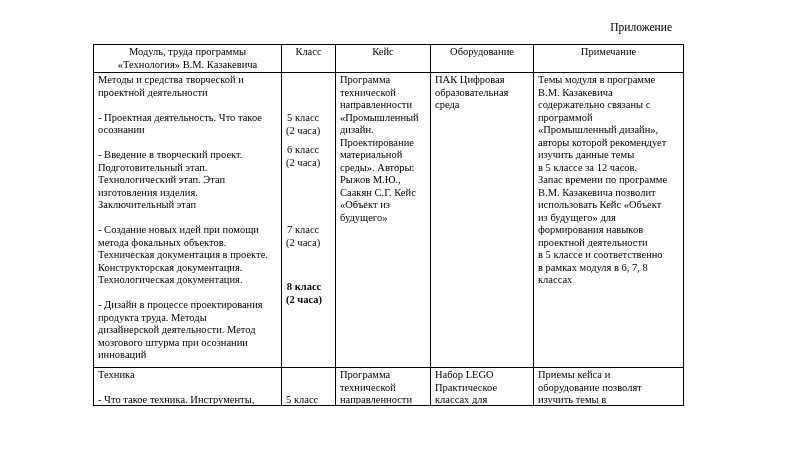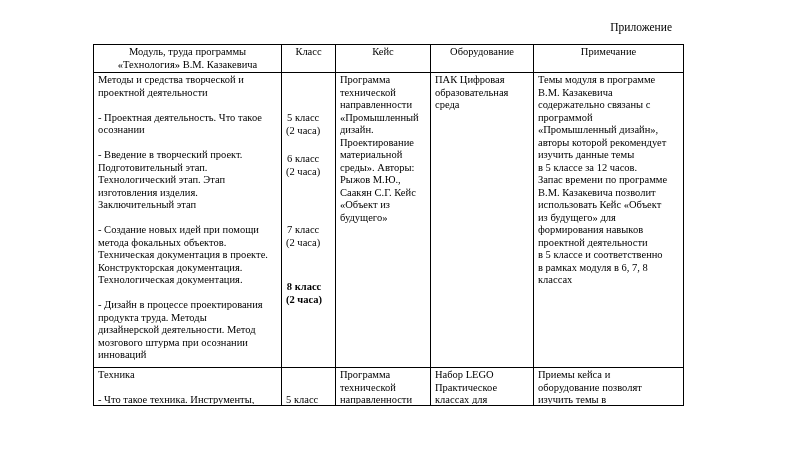--- a/index.html
+++ b/index.html
@@ -56,21 +56,21 @@
   .module-title { font-weight: normal; }
 
   .class-wrap { position: relative; height: 291px; }
   .class-wrap-r2 { position: relative; height: 34px; }
   .class-block {
     position: absolute; left: 0;
     white-space: pre-line;
     text-align: center;
   }
   .cb-1 { top: 38px; }
-  .cb-2 { top: 79px; }
+  .cb-2 { top: 70px; }
   .cb-3 { top: 150px; }
   .cb-4 { top: 207px; font-weight: bold; }
   .cb-r2 { top: 25px; }
 
   .clip-r2 { height: 35px; overflow: hidden; }
   .clip-r2 p { margin: 0; white-space: pre-line; }
   .r2-topic { margin-top: 12.5px !important; }
 </style>
 </head>
 <body>

